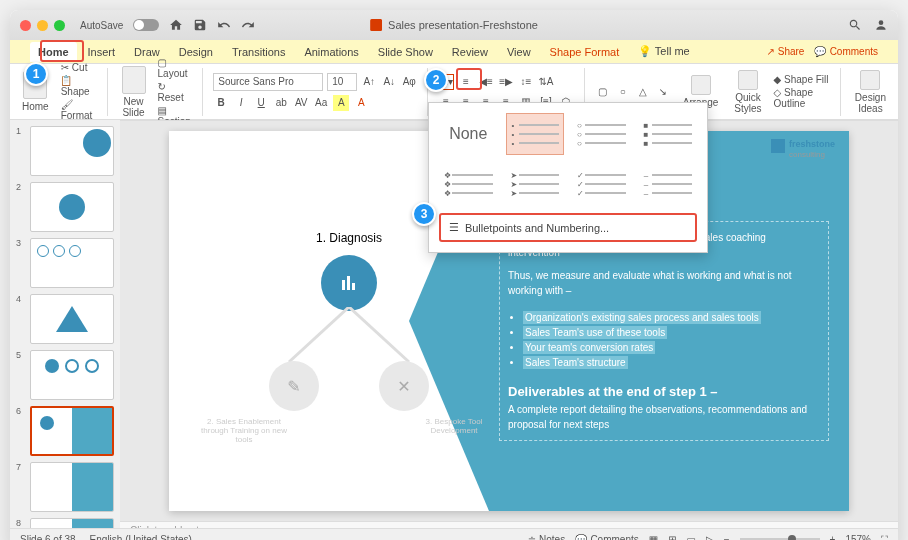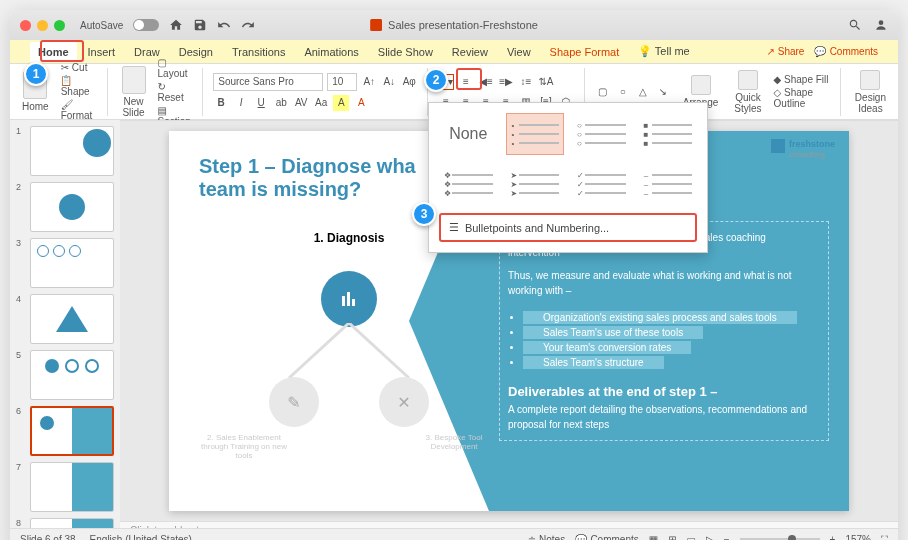--- a/index.html
+++ b/index.html
@@ -33,28 +33,28 @@
 .thumb{display:flex;gap:4px}
 .tnum{font-size:9px;color:#666;width:10px}
 .tbox{flex:1;height:50px;background:#fff;border:1px solid #ccc;border-radius:2px;position:relative;overflow:hidden}
 .thumb.sel .tbox{border:2px solid #d83b01}
 .slide-area{flex:1;background:#e8e8e8;display:flex;flex-direction:column;position:relative}
 .ruler-h{height:16px;background:#f8f8f8;border-bottom:1px solid #ddd}
 .slide-wrap{flex:1;display:flex;justify-content:center;align-items:flex-start;padding:10px 20px;position:relative}
 .slide{width:680px;height:380px;background:#fff;box-shadow:0 2px 8px rgba(0,0,0,.2);position:relative;overflow:hidden}
 .slide-title{position:absolute;top:24px;left:30px;font-size:20px;font-weight:700;color:#3a8fb7}
 .diag{position:absolute;top:100px;left:30px;width:300px;text-align:center}
-.diag-label{font-size:12px;font-weight:700;margin-bottom:26px}
+.diag-label{font-size:12px;font-weight:400;margin-bottom:10px}
 .diag-circle{width:56px;height:56px;border-radius:50%;background:#3a8fb7;margin:0 auto;display:flex;align-items:center;justify-content:center;color:#fff}
 .diag-sub{display:flex;justify-content:center;gap:60px;margin-top:40px}
 .sub-c{width:50px;height:50px;border-radius:50%;background:#e8e8e8;display:flex;align-items:center;justify-content:center;color:#aaa}
 .wedge{position:absolute;top:0;right:0;width:360px;height:100%;background:#4fa8c4}
 .wedge::before{content:"";position:absolute;left:-80px;top:0;width:0;height:0;border-top:190px solid transparent;border-bottom:190px solid transparent;border-right:80px solid #4fa8c4}
 .wedge-text{position:absolute;top:90px;left:10px;right:20px;color:#fff;font-size:10px;line-height:1.5}
-.wedge-text .sel{background:#7bc4d9;padding:1px 20px}
+.wedge-text .sel{background:#7bc4d9;padding:1px 2px}
 .wedge-text ul{margin:12px 0;padding-left:15px}
 .logo{position:absolute;top:8px;right:14px;font-size:9px;color:#3a8fb7;display:flex;align-items:flex-start;gap:4px}
 .notes{height:22px;background:#f8f8f8;border-top:1px solid #ddd;padding:3px 10px;font-size:10px;color:#999}
 .status{height:22px;background:#f0f0f0;border-top:1px solid #ddd;display:flex;align-items:center;padding:0 10px;font-size:10px;color:#555;gap:14px}
 .status-right{margin-left:auto;display:flex;align-items:center;gap:10px}
 .zoom-slider{width:80px;height:3px;background:#ccc;position:relative}
 .zoom-slider::after{content:"";position:absolute;width:8px;height:8px;background:#666;border-radius:50%;top:-3px;left:60%}
 
 .dropdown{position:absolute;top:92px;left:418px;width:280px;background:#fff;border:1px solid #ccc;box-shadow:0 4px 12px rgba(0,0,0,.2);z-index:50;padding:10px}
 .dd-grid{display:grid;grid-template-columns:repeat(4,1fr);gap:8px;margin-bottom:8px}
@@ -305,23 +305,20 @@
                 <li><span class="sel">Sales Team's structure</span></li>
               </ul>
               <div style="font-weight:700;font-size:13px;margin-top:10px">Deliverables at the end of step 1 –</div>
               <div>A complete report detailing the observations, recommendations and proposal for next steps</div>
             </div>
           </div>
           <div class="logo">
             <div style="width:14px;height:14px;background:#3a8fb7"></div>
             <div><b>freshstone</b><br><span class="tiny">consulting</span></div>
           </div>
-          <div class="slide-title">
-            <span>Step 1 – Diagnose wha</span><br><span>team is missing?</span>
-          </div>
           <div class="diag">
             <div class="diag-label">1. Diagnosis</div>
             <div class="diag-circle">
               <svg width="24" height="24" viewBox="0 0 24 24">
                   <path fill="#fff" d="M5 9h3v10H5zm5-4h3v14h-3zm5 7h3v7h-3z"></path>
                 </svg>
             </div>
             <svg width="200" height="60" style="margin-top:-4px">
                 <line x1="100" y1="0" x2="40" y2="55" stroke="#ddd" stroke-width="3"></line>
                 <line x1="100" y1="0" x2="160" y2="55" stroke="#ddd" stroke-width="3"></line>

